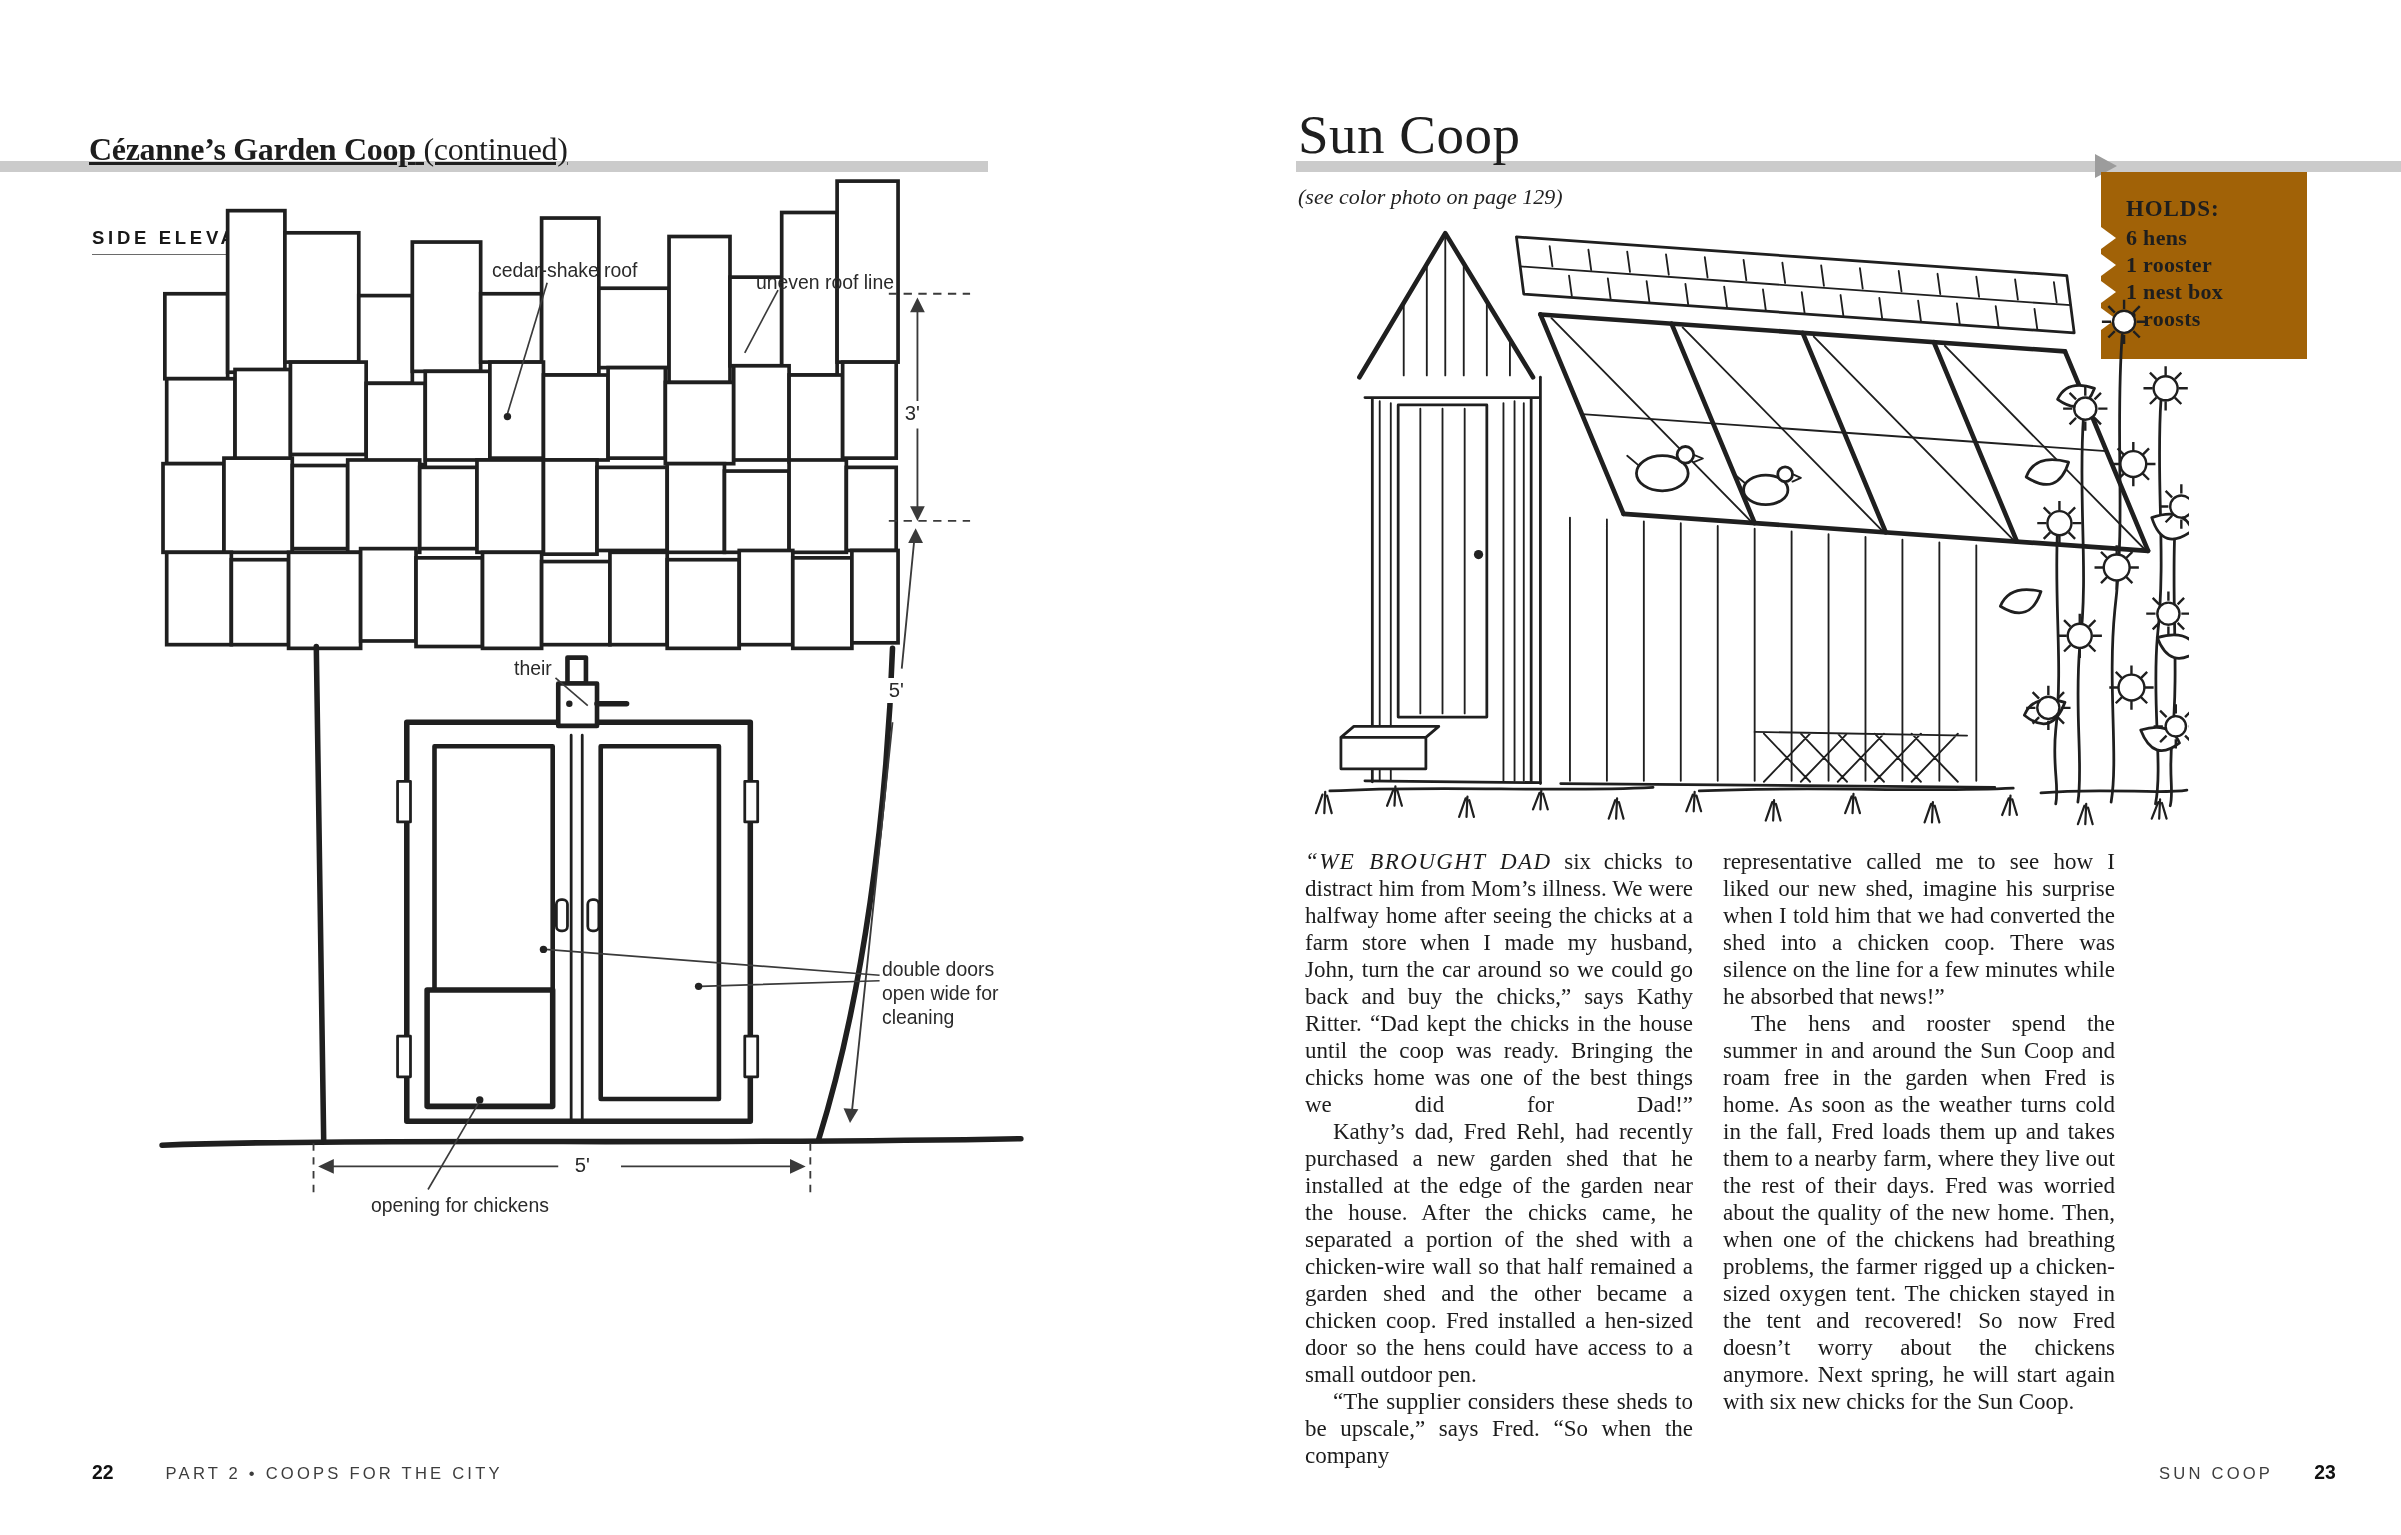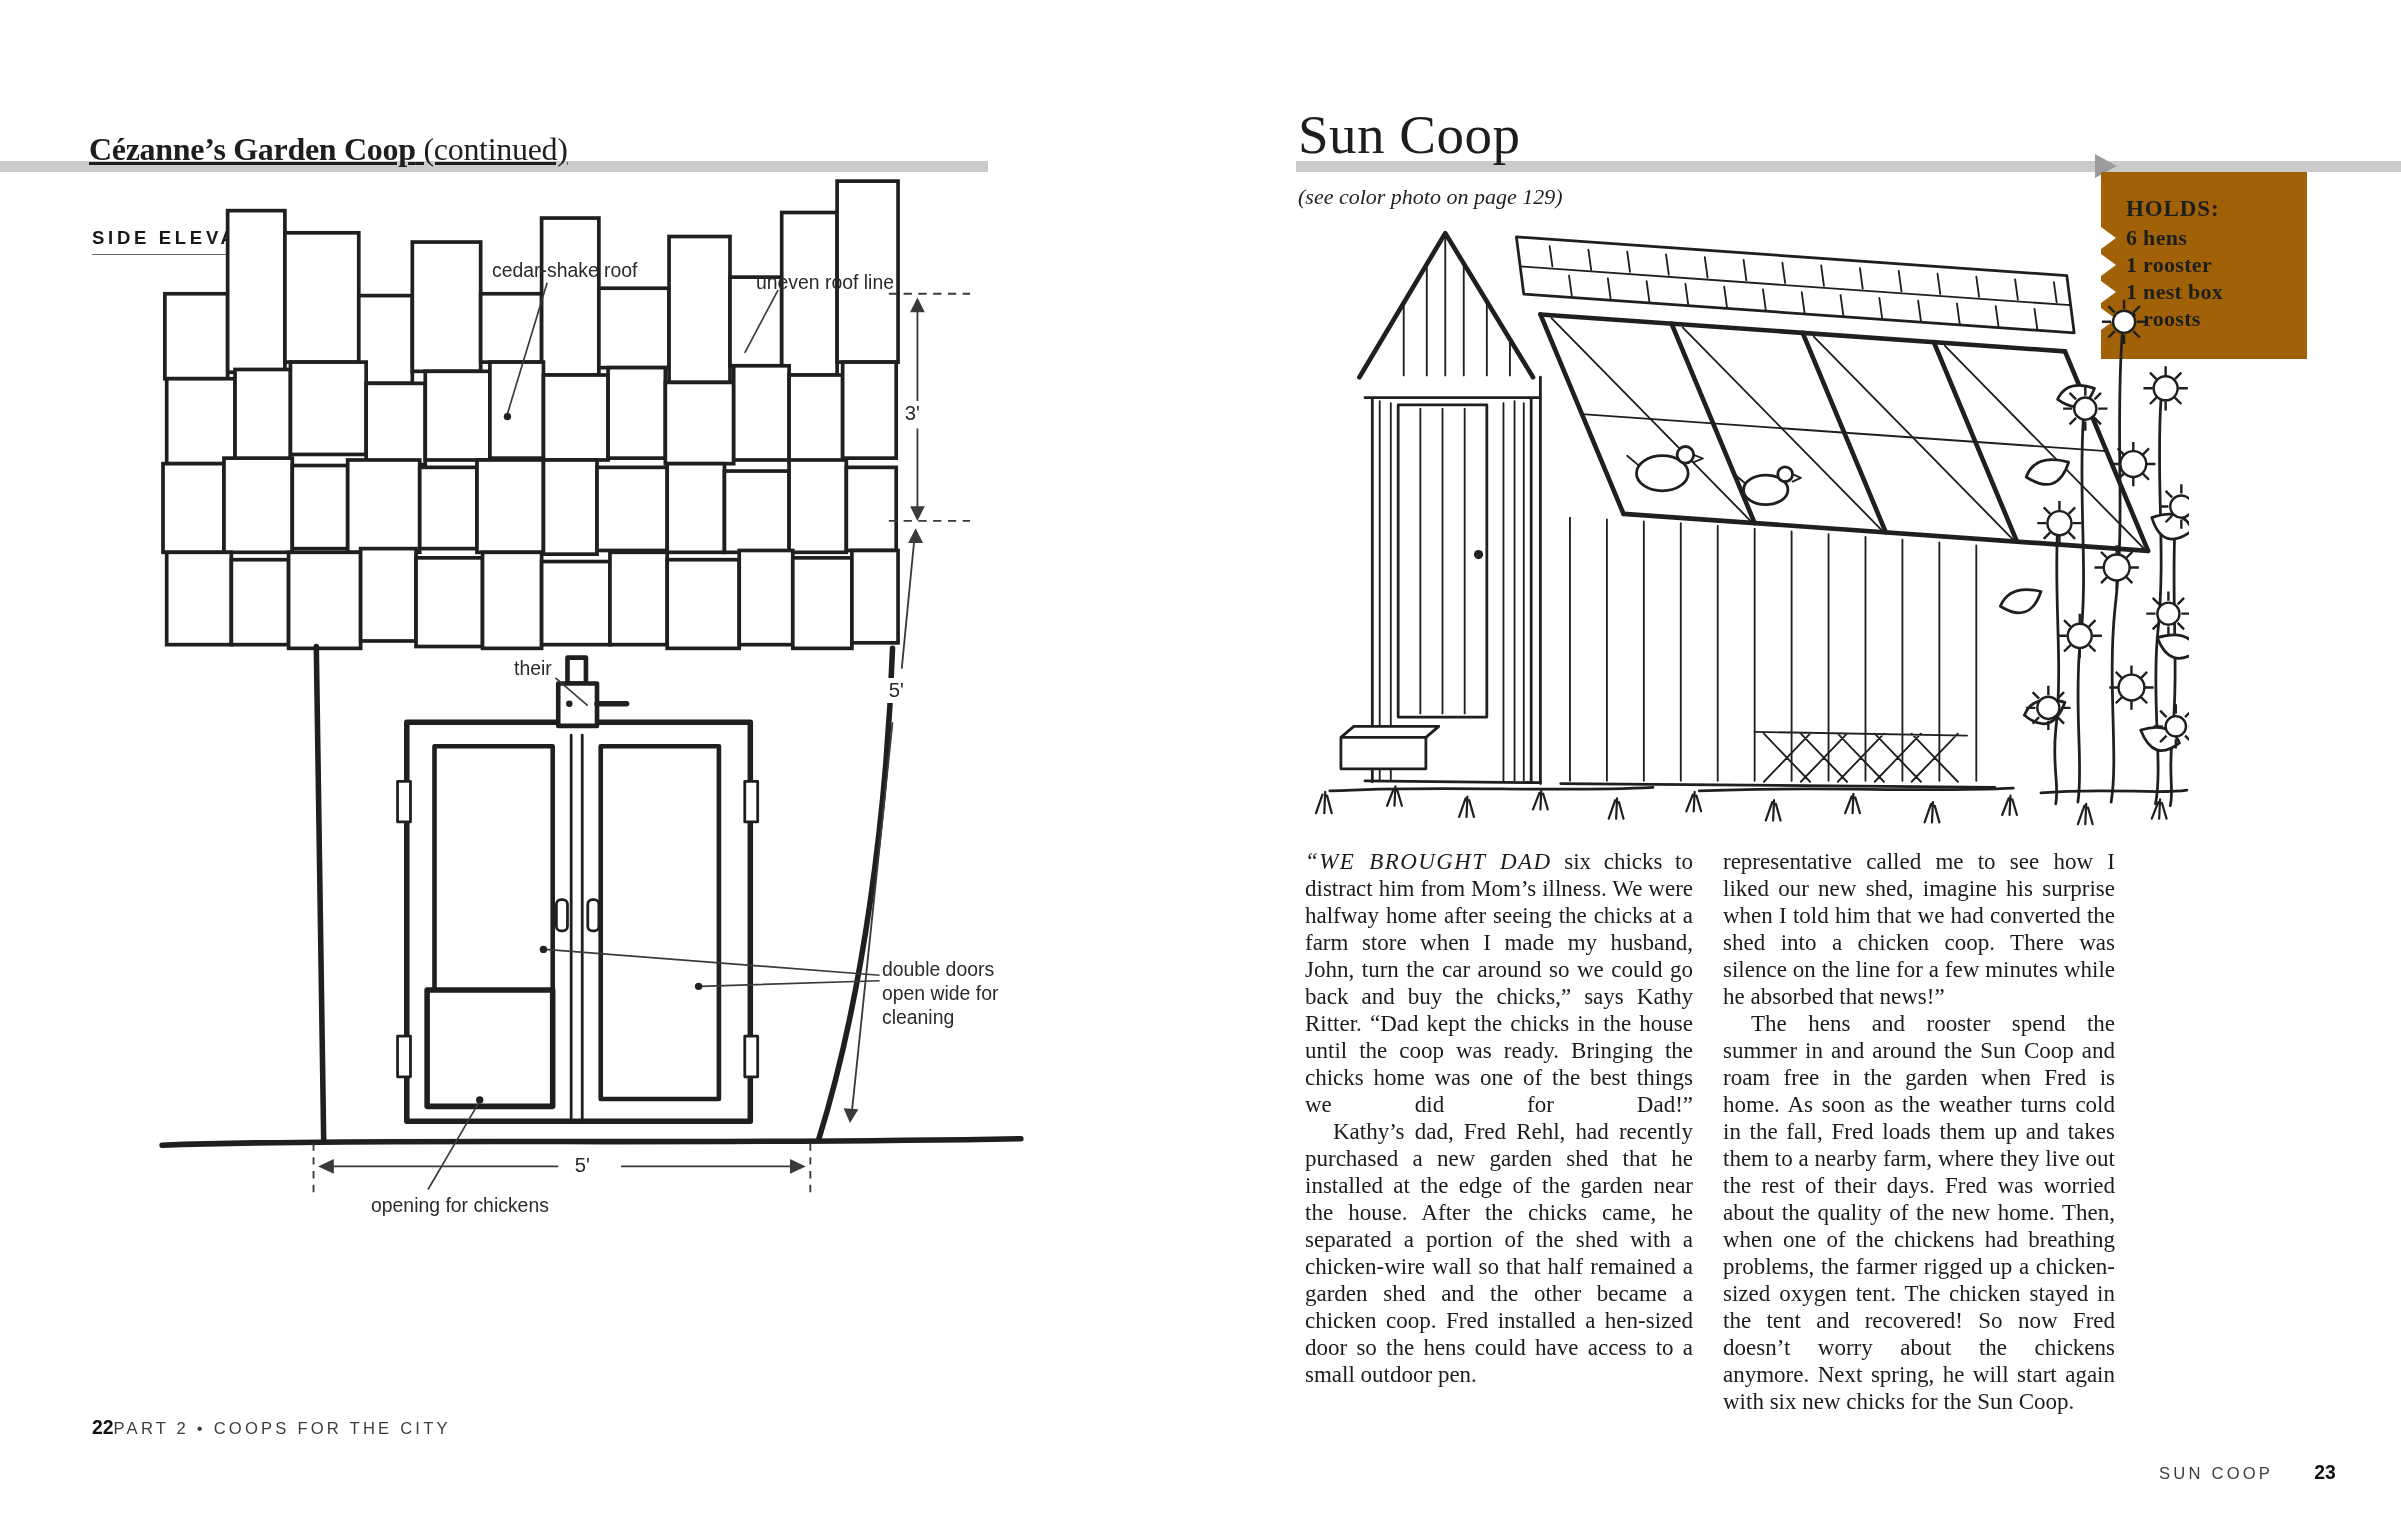--- a/index.html
+++ b/index.html
@@ -50,21 +50,21 @@
   .col-1{left:1305px;width:388px;}
   .col-2{left:1723px;width:392px;}
   .col p{margin:0;text-align:justify;}
   .col p.indent{text-indent:28px;}
   .col p.jlast{text-align-last:justify;}
   .lead-caps{letter-spacing:1.4px;font-style:italic;}
   
   .footer{position:absolute;font-family:"Liberation Sans",sans-serif;}
   .foot-num{font-size:19.4px;font-weight:bold;color:#111;}
   .foot-text{font-size:16.6px;letter-spacing:3.2px;color:#3d3d3d;}
-  .footer-left{left:92px;top:1416px;display:flex;align-items:baseline;}
+  .footer-left{left:92px;top:1461px;display:flex;gap:52px;align-items:baseline;}
   .footer-right{left:2159px;top:1461px;display:flex;gap:41px;align-items:baseline;}
 </style>
 </head>
 <body>
 
 <div class="spread">
 
   <div class="rule rule-left"></div>
   <div class="rule rule-right"></div>
   <div class="rule-arrow"></div>
@@ -342,20 +342,21 @@
         M2084,890 l7,-20 M2092,890 l1,-22 M2100,890 l-5,-18
         M2168,882 l7,-18 M2176,882 l1,-21 M2184,882 l-5,-17
         M2250,892 l7,-20 M2258,892 l1,-22 M2266,892 l-5,-18
         M2330,886 l7,-18 M2338,886 l1,-21 M2346,886 l-5,-17"></path>
     </g>
   </svg>
 
   <div class="col col-1">
     <p class="jlast"><span class="lead-caps">“WE BROUGHT DAD</span><span> six chicks to distract him from Mom’s illness. We were halfway home after seeing the chicks at a farm store when I made my husband, John, turn the car around so we could go back and buy the chicks,” says Kathy Ritter. “Dad kept the chicks in the house until the coop was ready. Bringing the chicks home was one of the best things we did for Dad!”</span></p>
     <p class="indent">Kathy’s dad, Fred Rehl, had recently purchased a new garden shed that he installed at the edge of the garden near the house. After the chicks came, he separated a portion of the shed with a chicken-wire wall so that half remained a garden shed and the other became a chicken coop. Fred installed a hen-sized door so the hens could have access to a small outdoor pen.</p>
+    <p class="indent jlast">“The supplier considers these sheds to be upscale,” says Fred. “So when the company</p>
   </div>
   <div class="col col-2">
     <p>representative called me to see how I liked our new shed, imagine his surprise when I told him that we had converted the shed into a chicken coop. There was silence on the line for a few minutes while he absorbed that news!”</p>
     <p class="indent">The hens and rooster spend the summer in and around the Sun Coop and roam free in the garden when Fred is home. As soon as the weather turns cold in the fall, Fred loads them up and takes them to a nearby farm, where they live out the rest of their days. Fred was worried about the quality of the new home. Then, when one of the chickens had breathing problems, the farmer rigged up a chicken-sized oxygen tent. The chicken stayed in the tent and recovered! So now Fred doesn’t worry about the chickens anymore. Next spring, he will start again with six new chicks for the Sun Coop.</p>
   </div>
 
   <div class="footer footer-left">
     <span class="foot-num">22</span>
     <span class="foot-text">PART 2 • COOPS FOR THE CITY</span>
   </div>

